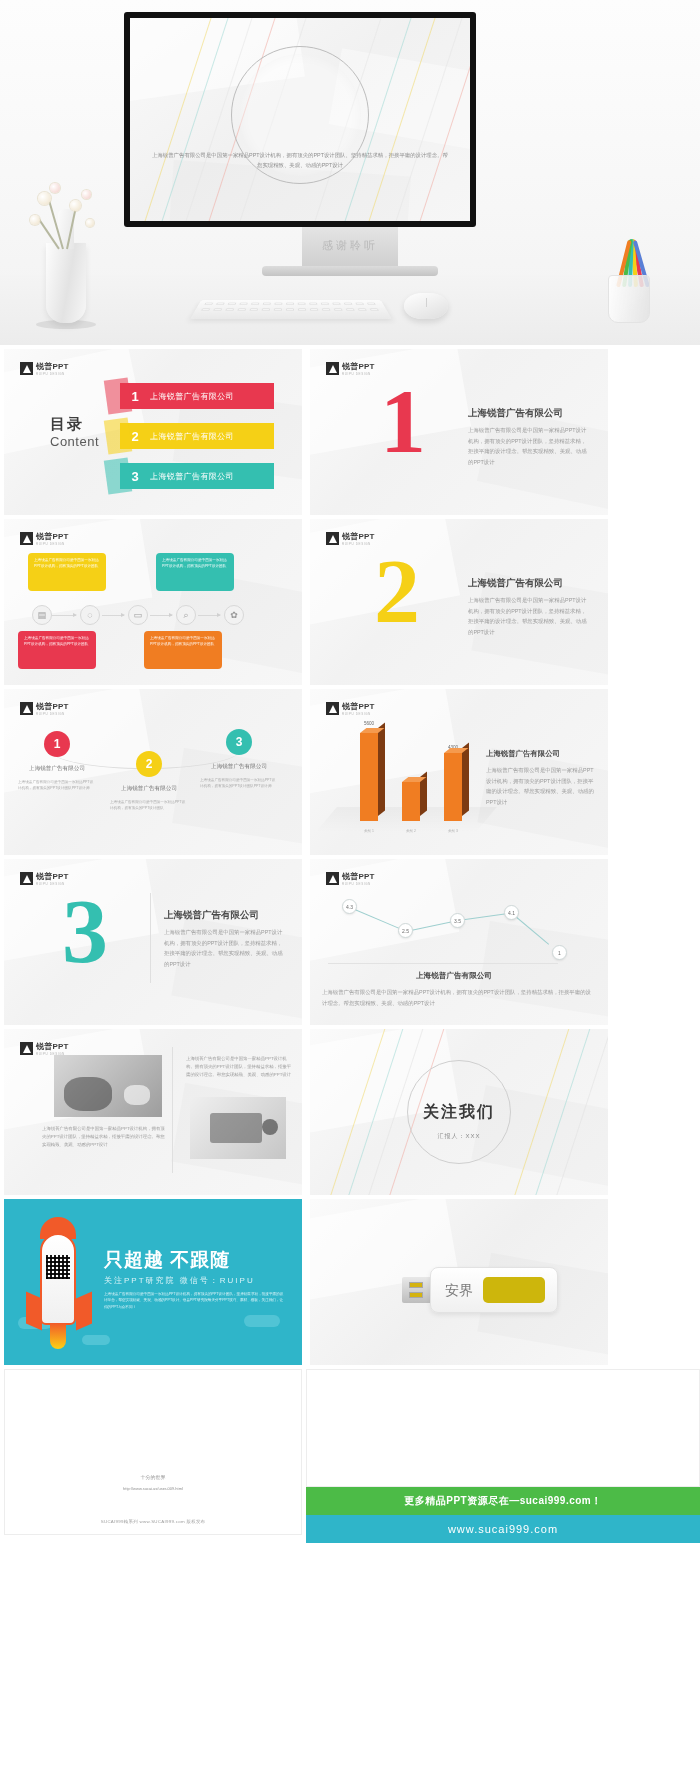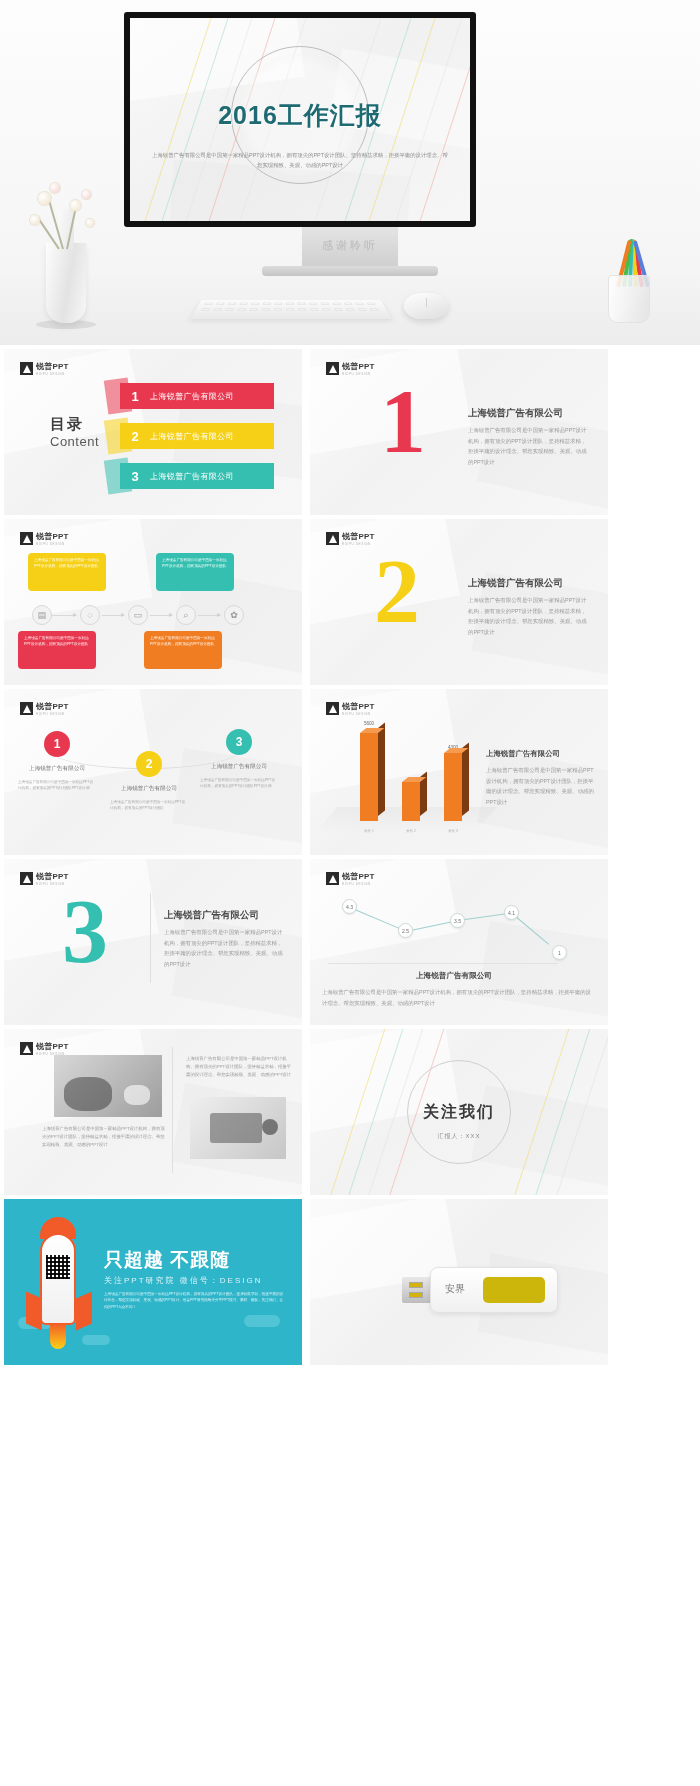--- a/index.html
+++ b/index.html
@@ -278,21 +278,21 @@
     position:absolute; left:92px; top:78px; width:32px; height:26px;
     background:linear-gradient(180deg,#e8e8e8,#bdbdbd); border-radius:2px;
   }
   .usb-metal i{ position:absolute; left:7px; width:14px; height:6px; background:#d4b310; border:1px solid #a8a8a8;}
   .usb-body{
     position:absolute; left:120px; top:68px; width:128px; height:46px;
     background:linear-gradient(180deg,#ffffff,#f0f0f0);
     border:1px solid #e2e2e2; border-radius:8px;
     box-shadow:0 2px 5px rgba(0,0,0,.08);
   }
-  .usb-label{ position:absolute; left:14px; top:14px; font-size:10px; color:#7a7a7a;
+  .usb-label{ position:absolute; left:14px; top:14px; font-size:14px; color:#7a7a7a;
               font-family:"Liberation Serif", serif;}
   .usb-chip{ position:absolute; right:12px; top:9px; width:62px; height:26px;
              background:#cdb60c; border-radius:5px;}
 
   
   .footer-row{ display:flex; gap:4px; padding:4px 0 0 4px;}
   .foot-left{ width:298px; height:166px; position:relative;
               background:#ffffff; border:1px solid #ededed;}
   .foot-left .fl-t{ position:absolute; left:0; right:0; top:104px; text-align:center;
                     font-size:5px; color:#8e8e8e;}
@@ -339,21 +339,20 @@
           <span style="left:24%;background:#e4e4e4;"></span>
           <span style="left:31%;background:#f0a9a0;"></span>
           <span style="left:40%;background:#e4e4e4;"></span>
           <span style="left:62%;background:#e4e4e4;"></span>
           <span style="left:71%;background:#9ed9d4;"></span>
           <span style="left:78%;background:#f0d96a;"></span>
           <span style="left:86%;background:#e4e4e4;"></span>
           <span style="left:93%;background:#f0a9a0;"></span>
         </div>
         <div class="ring"></div>
-        <div class="hero-title">2016工作汇报</div>
         <div class="hero-sub">上海锐普广告有限公司是中国第一家精品PPT设计机构，拥有顶尖的PPT设计团队、坚持精益求精，拒接平庸的设计理念。帮您实现精致、美观、动感的PPT设计</div>
       </div>
     </div>
     <div class="mon-stand"></div>
     <div class="mon-base"></div>
     <div class="watermark">感谢聆听</div>
 
     <div class="keyboard">
       <i style="left:6px;top:4px;"></i>
         <i style="left:18px;top:4px;"></i>
@@ -630,32 +629,44 @@
       <div class="cloud" style="left:14px;top:118px;width:34px;height:12px;"></div>
       <div class="cloud" style="left:78px;top:136px;width:28px;height:10px;"></div>
       <div class="cloud" style="right:22px;top:116px;width:36px;height:12px;"></div>
       <div class="rocket-fin" style="left:22px;top:96px;transform:skewY(24deg);"></div>
       <div class="rocket-fin" style="left:72px;top:96px;transform:skewY(-24deg);"></div>
       <div class="rocket-nose"></div>
       <div class="rocket-body"></div>
       <div class="qr"></div>
       <div class="rocket-flame"></div>
       <div class="promo-h">只超越  不跟随</div>
-      <div class="promo-sub">关注PPT研究院  微信号：DESIGN</div>
+      <div class="promo-sub">关注PPT研究院  微信号：RUIPU</div>
       <div class="promo-body">上海锐普广告有限公司是中国第一家精品PPT设计机构，拥有顶尖的PPT设计团队，坚持精益求精，拒接平庸的设计理念，帮您实现精致、美观、动感的PPT设计。锐普PPT研究院每天分享PPT技巧、素材、模板，关注我们，让你的PPT与众不同！</div>
     </div>
 
     <div class="usb-slide">
       <div class="facet" style="left:-10%;top:6%;width:58%;height:48%;transform:rotate(-10deg);background:rgba(255,255,255,.6);position:absolute;"></div>
       <div class="facet" style="right:-8%;top:40%;width:50%;height:48%;transform:rotate(10deg);background:rgba(0,0,0,.02);position:absolute;"></div>
       <div class="usb-metal">
         <i style="top:5px;"></i>
           <i style="top:15px;"></i>
       </div>
       <div class="usb-body">
         <div class="usb-label">安界</div>
         <div class="usb-chip"></div>
       </div>
     </div>
   </div>
 
+  <div class="footer-row">
+    <div class="foot-left">
+      <div class="fl-t">十分的世界</div>
+      <div class="fl-u">http://www.sucai.us/user-009.html</div>
+      <div class="fl-b">SUCAI999精系列    www.SUCAI999.com    版权发布</div>
+    </div>
+    <div class="foot-right">
+      <div class="fr-white"></div>
+      <div class="fr-green">更多精品PPT资源尽在—sucai999.com！</div>
+      <div class="fr-teal">www.sucai999.com</div>
+    </div>
+  </div>
 
 </div>
 
 </body></html>

